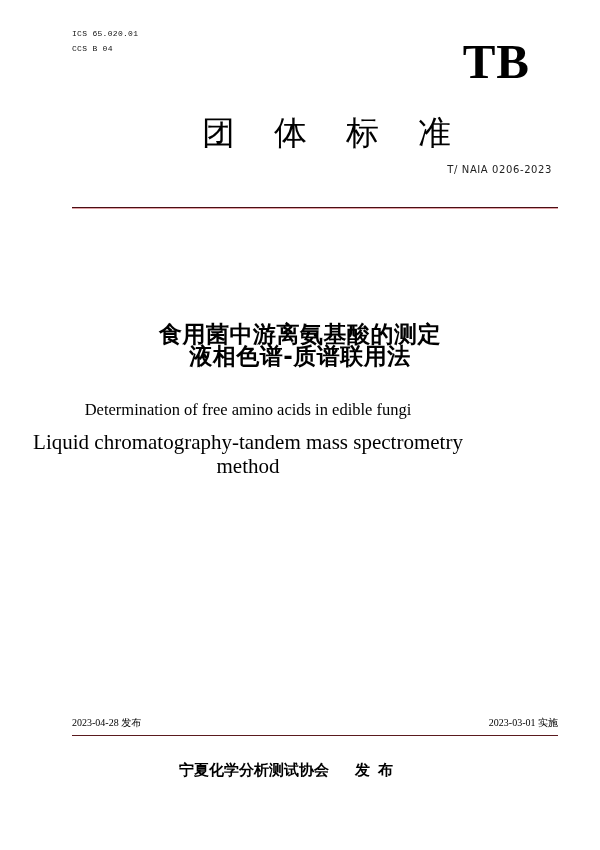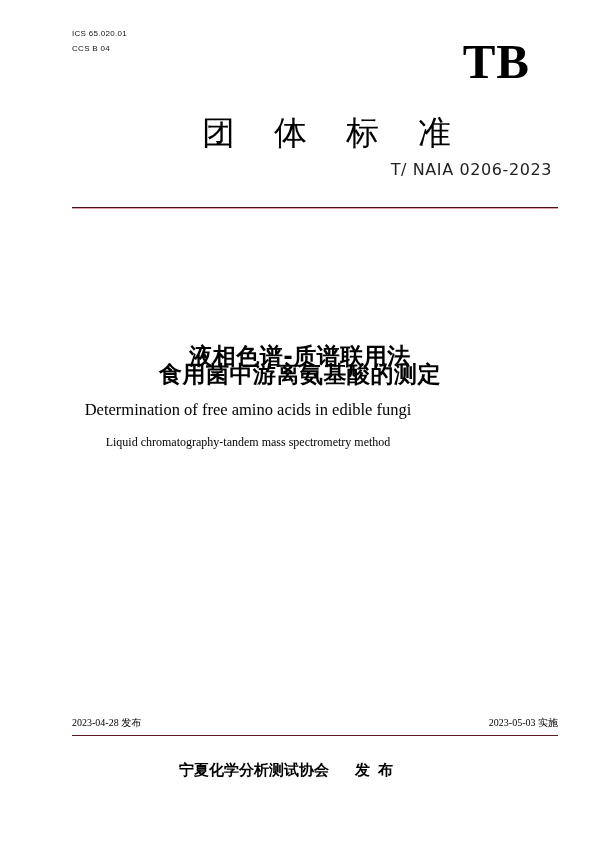--- a/index.html
+++ b/index.html
@@ -9,21 +9,21 @@
     }
     body {
       width: 600px;
       height: 850px;
       position: relative;
       overflow: hidden;
       color: #000;
     }
     .abs { position: absolute; }
     .cls-code {
-      font-family: Liberation Sans, sans-serif;
+      font-family: Liberation Mono, monospace;
       font-size: 8px;
       letter-spacing: 0.3px;
       color: #111;
       line-height: 10px;
     }
     .tb-logo {
       left: 440px;
       top: 32px;
       width: 90px;
       text-align: right;
@@ -44,21 +44,21 @@
       top: 0;
       font-family: "DejaVu Sans", sans-serif;
       font-size: 33px;
       line-height: 46px;
       font-weight: normal;
     }
     .std-number {
       right: 48px;
       top: 163px;
       font-family: "DejaVu Sans", sans-serif;
-      font-size: 16px;
+      font-size: 10px;
       letter-spacing: 0.6px;
       line-height: 14px;
       color: #222;
     }
     .rule-top {
       left: 72px;
       top: 207px;
       width: 486px;
       height: 1px;
       background: #4a0f14;
@@ -119,26 +119,26 @@
   <span style="left:202px;">团</span>
   <span style="left:274px;">体</span>
   <span style="left:346px;">标</span>
   <span style="left:418px;">准</span>
 </div>
 
 <div class="abs std-number">T/ NAIA 0206-2023</div>
 
 <div class="abs rule-top"></div>
 
-<div class="abs title-zh" style="top:318px;margin-top:40px;">食用菌中游离氨基酸的测定</div>
+<div class="abs title-zh" style="top:318px;">食用菌中游离氨基酸的测定</div>
 <div class="abs title-zh" style="top:340px;">液相色谱-质谱联用法</div>
 
 <div class="abs title-en" style="top:398px; font-size:16.5px;">Determination of free amino acids in edible fungi</div>
-<div class="abs title-en" style="top:430px; font-size:12px;">Liquid chromatography-tandem mass spectrometry method</div>
+<div class="abs title-en" style="top:430px; font-size:21px;">Liquid chromatography-tandem mass spectrometry method</div>
 
 <div class="abs date" style="left:72px;">2023-04-28 发布</div>
-<div class="abs date" style="right:42px;">2023-05-03 实施</div>
+<div class="abs date" style="right:42px;">2023-03-01 实施</div>
 
 <div class="abs rule-bottom"></div>
 
 <div class="abs publisher">
   <span>宁夏化学分析测试协会</span><span class="gap"></span><span class="pub-word">发布</span>
 </div>
 
 </body></html>

